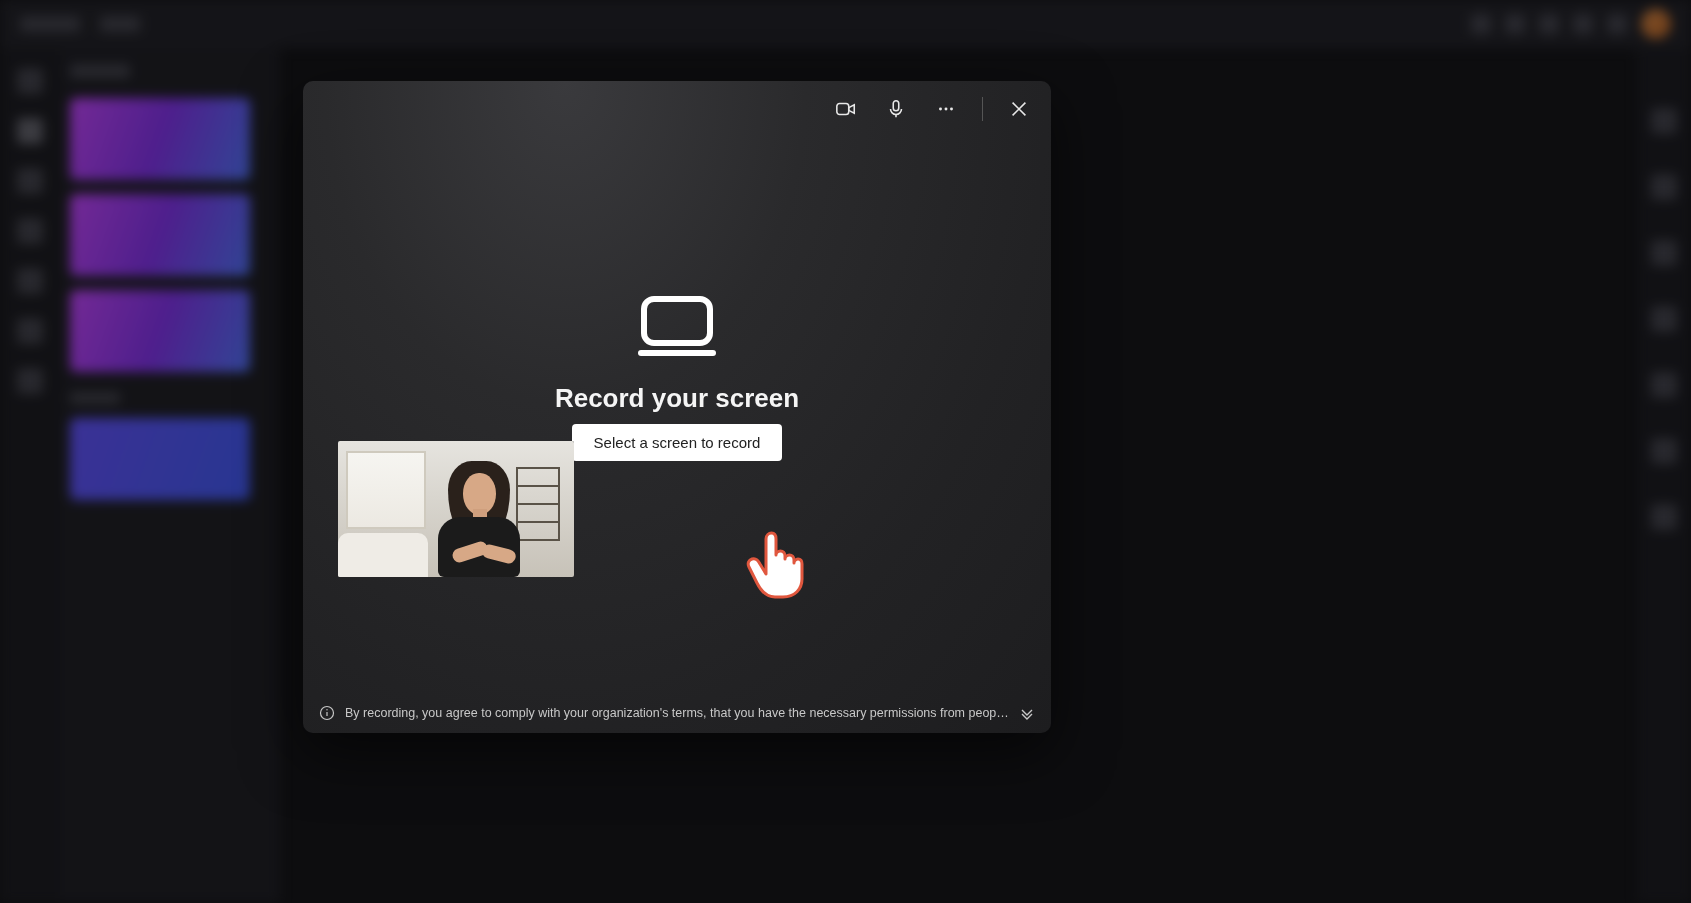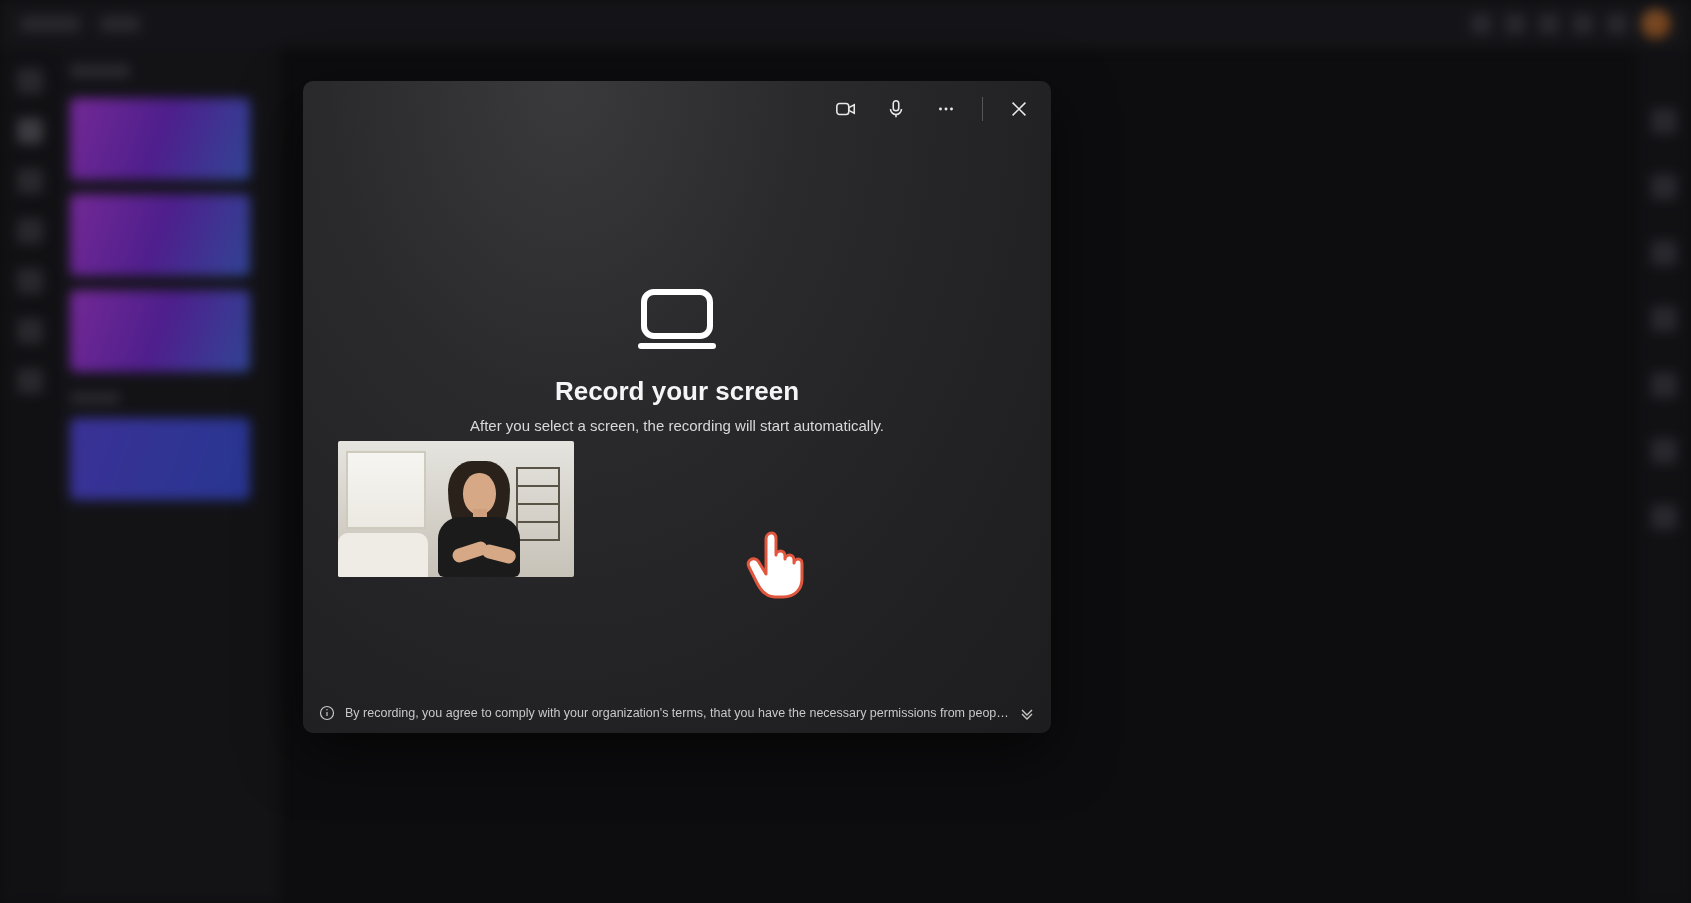--- a/index.html
+++ b/index.html
@@ -281,21 +281,21 @@
       </svg>
     </div>
   </div>
 
   <div class="modal-body">
     <svg class="screen-icon" viewBox="0 0 84 62" fill="none" stroke="#fff" stroke-width="6" stroke-linejoin="round">
       <rect x="9" y="4" width="66" height="44" rx="10"></rect>
       <line x1="6" y1="58" x2="78" y2="58" stroke-linecap="round"></line>
     </svg>
     <h1 class="modal-title">Record your screen</h1>
-    <p class="modal-subtitle">After you select a screen, the recording will start automatically.</p>
+    <button class="select-btn">Select a screen to record</button>
 
     <div class="camera-preview">
       <div class="cam-scene">
         <div class="cam-window"></div>
         <div class="cam-shelf">
           <div class="bar" style="top:0"></div>
           <div class="bar" style="top:18px"></div>
           <div class="bar" style="top:36px"></div>
           <div class="bar" style="top:54px"></div>
           <div class="bar" style="top:72px"></div>

